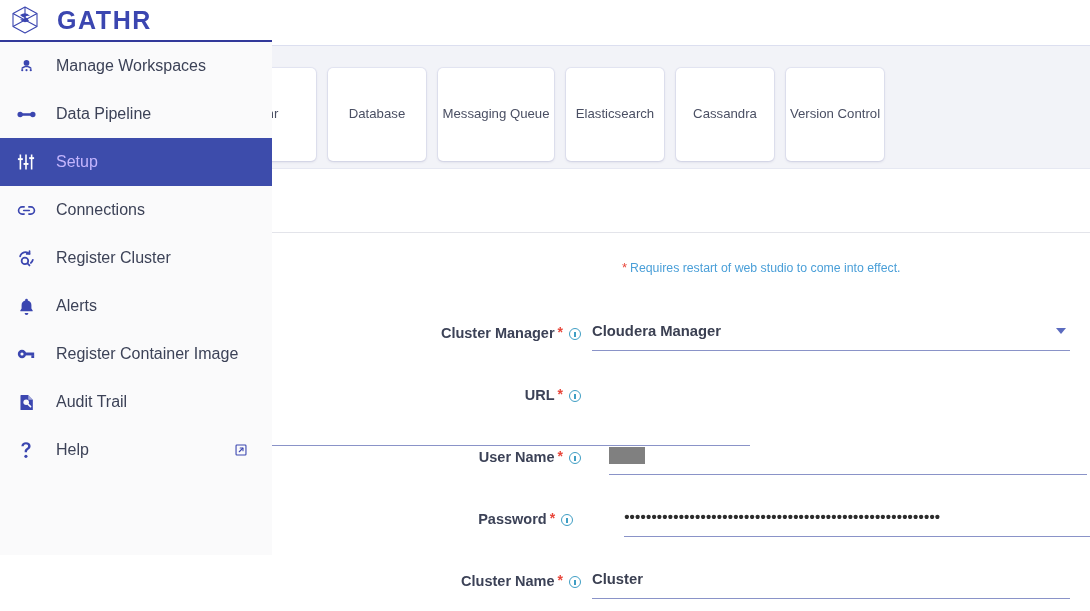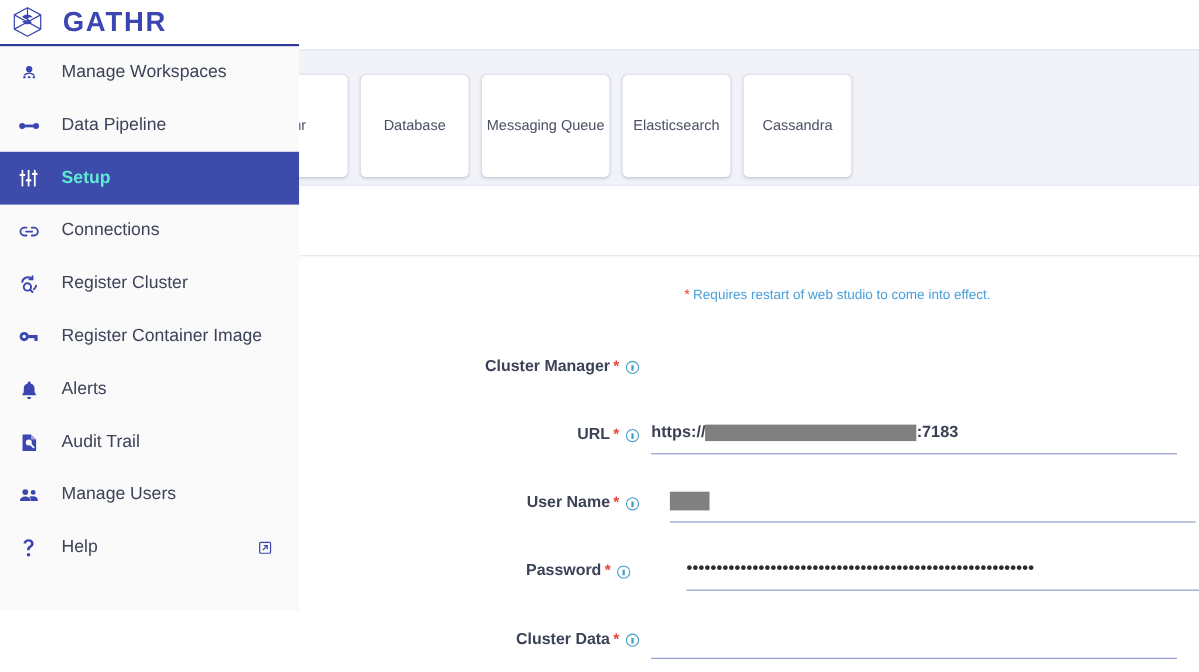--- a/index.html
+++ b/index.html
@@ -81,21 +81,21 @@
   .form-row {
     position: absolute;
     left: 0;
     width: 818px;
     height: 62px;
     display: flex;
     align-items: flex-start;
     font-weight: bold;
   }
   .form-row.r0 { top: 68px; }
-  .form-row.r1 { top: 130px; }
+  .form-row.r1 { top: 130px; flex-direction: column; }
   .form-row.r2 { top: 192px; gap: 17px; }
   .form-row.r3 { top: 254px; gap: 40px; }
   .form-row.r4 { top: 316px; }
 
   .field-label {
     width: 320px;
     padding-right: 11px;
     text-align: right;
     font-size: 14.5px;
     color: #3c4257;
@@ -225,21 +225,21 @@
   .nav-item .nav-label {
     margin-left: 13px;
     font-size: 16px;
     color: #3c4257;
     white-space: nowrap;
   }
   .nav-item.active {
     background: #3d4cab;
   }
   .nav-item.active .nav-icon { color: #ffffff; }
-  .nav-item.active .nav-label { color: #5eead4; font-weight: bold; }
+  .nav-item.active .nav-label { color: #c4b5fd; font-weight: normal; }
   .nav-item .ext-icon {
     position: absolute;
     right: 24px;
     color: #3b46b0;
     display: flex;
     align-items: center;
   }
   svg { display: block; }
 </style>
 </head>
@@ -265,52 +265,55 @@
         </div>
 
         <div class="tab-card">
           <span class="tab-label">Elasticsearch</span>
         </div>
 
         <div class="tab-card">
           <span class="tab-label">Cassandra</span>
         </div>
 
+        <div class="tab-card">
+          <span class="tab-label">Version Control</span>
+        </div>
 
       </div>
     </div>
 
     <div class="content-divider"></div>
 
     <div class="form-area">
 
       <div class="form-note">
         <span class="req-star">*</span><span>Requires restart of web studio to come into effect.</span>
       </div>
 
       <div class="form-row r0">
         <div class="field-label">
           <span class="lbl-text">Cluster Manager</span>
           <span class="star">*</span>
           <span class="info-icon"></span>
         </div>
+        <div class="field-control">
+          <div class="field-value">Cloudera Manager</div>
+          <div class="select-caret"></div>
+          <div class="field-underline"></div>
+        </div>
       </div>
 
       <div class="form-row r1">
         <div class="field-label">
           <span class="lbl-text">URL</span>
           <span class="star">*</span>
           <span class="info-icon"></span>
         </div>
         <div class="field-control">
-          <div class="field-value">
-            <span>https://</span>
-              <span class="redact url"></span>
-              <span>:7183</span>
-          </div>
           <div class="field-underline"></div>
         </div>
       </div>
 
       <div class="form-row r2">
         <div class="field-label">
           <span class="lbl-text">User Name</span>
           <span class="star">*</span>
           <span class="info-icon"></span>
         </div>
@@ -331,25 +334,26 @@
         <div class="field-control">
           <div class="field-value">
             <span class="pwd-dots">••••••••••••••••••••••••••••••••••••••••••••••••••••••••••</span>
           </div>
           <div class="field-underline"></div>
         </div>
       </div>
 
       <div class="form-row r4">
         <div class="field-label">
-          <span class="lbl-text">Cluster Data</span>
+          <span class="lbl-text">Cluster Name</span>
           <span class="star">*</span>
           <span class="info-icon"></span>
         </div>
         <div class="field-control">
+          <div class="field-value">Cluster</div>
           <div class="field-underline"></div>
         </div>
       </div>
 
     </div>
   </div>
 
   <div class="sidebar">
 
     <div class="sidebar-logo">
@@ -427,63 +431,52 @@
             <path d="M20 13.6a7 7 0 0 1-2.6 4"></path>
             <circle cx="10" cy="15" r="4.2"></circle>
             <path d="M13.2 18.2l2.6 2.6"></path>
           </svg>
         </span>
         <span class="nav-label">Register Cluster</span>
       </div>
 
       <div class="nav-item">
         <span class="nav-icon">
+          <svg viewBox="0 0 24 24" width="19" height="19" fill="currentColor">
+            <path d="M12 2.2a1.7 1.7 0 0 1 1.7 1.7v.6a6.2 6.2 0 0 1 4.5 6v4.1l1.6 2.3a.7.7 0 0 1-.6 1.1H4.8a.7.7 0 0 1-.6-1.1l1.6-2.3v-4.1a6.2 6.2 0 0 1 4.5-6v-.6A1.7 1.7 0 0 1 12 2.2z"></path>
+            <path d="M9.6 20.2h4.8a2.4 2.4 0 0 1-4.8 0z"></path>
+          </svg>
+        </span>
+        <span class="nav-label">Alerts</span>
+      </div>
+
+      <div class="nav-item">
+        <span class="nav-icon">
           <svg viewBox="0 0 24 24" width="20" height="20" fill="currentColor">
             <circle cx="7.2" cy="12" r="5"></circle>
             <circle cx="7.2" cy="12" r="1.9" fill="#fafafb"></circle>
             <rect x="11.4" y="10.2" width="10.4" height="3.5"></rect>
             <rect x="18.4" y="13.4" width="3.4" height="3.4"></rect>
           </svg>
         </span>
         <span class="nav-label">Register Container Image</span>
       </div>
 
       <div class="nav-item">
         <span class="nav-icon">
           <svg viewBox="0 0 24 24" width="19" height="19" fill="currentColor">
-            <path d="M12 2.2a1.7 1.7 0 0 1 1.7 1.7v.6a6.2 6.2 0 0 1 4.5 6v4.1l1.6 2.3a.7.7 0 0 1-.6 1.1H4.8a.7.7 0 0 1-.6-1.1l1.6-2.3v-4.1a6.2 6.2 0 0 1 4.5-6v-.6A1.7 1.7 0 0 1 12 2.2z"></path>
-            <path d="M9.6 20.2h4.8a2.4 2.4 0 0 1-4.8 0z"></path>
-          </svg>
-        </span>
-        <span class="nav-label">Alerts</span>
-      </div>
-
-      <div class="nav-item">
-        <span class="nav-icon">
-          <svg viewBox="0 0 24 24" width="19" height="19" fill="currentColor">
             <path d="M5 2.6h9.2L20 8.4V21a.6.6 0 0 1-.6.6H5a.6.6 0 0 1-.6-.6V3.2A.6.6 0 0 1 5 2.6z"></path>
             <path d="M14.2 2.6L20 8.4h-5.8z" fill="#fafafb" opacity="0.55"></path>
             <circle cx="11.6" cy="11.8" r="3.5" fill="#fafafb"></circle>
             <path d="M14.1 14.3l3 3" stroke="#fafafb" stroke-width="2.1" stroke-linecap="round"></path>
           </svg>
         </span>
         <span class="nav-label">Audit Trail</span>
       </div>
 
-      <div class="nav-item">
-        <span class="nav-icon">
-          <svg viewBox="0 0 26 24" width="21" height="19" fill="currentColor">
-            <circle cx="8.6" cy="8" r="3.3"></circle>
-            <circle cx="17.6" cy="8.4" r="2.8"></circle>
-            <path d="M2.4 18.2c0-3.3 2.8-5.2 6.2-5.2s6.2 1.9 6.2 5.2z"></path>
-            <path d="M15.2 18.2c0-2.1-.8-3.7-2.1-4.7 1.3-.6 2.8-.6 4.5-.6 3 0 5.4 1.7 5.4 4.6v.7z"></path>
-          </svg>
-        </span>
-        <span class="nav-label">Manage Users</span>
-      </div>
 
 
       <div class="nav-item">
         <span class="nav-icon">
           <svg viewBox="0 0 24 24" width="20" height="20" fill="currentColor">
             <path d="M12 2.6c-3.1 0-5.3 1.9-5.6 4.8h2.8c.2-1.5 1.2-2.4 2.7-2.4 1.6 0 2.6.9 2.6 2.2 0 1.1-.5 1.8-1.9 2.8-1.6 1.1-2.3 2.2-2.2 4v.7h2.8v-.5c0-1.2.4-1.8 1.9-2.9 1.7-1.2 2.4-2.3 2.4-4.1 0-2.7-2.2-4.6-5.5-4.6z"></path>
             <circle cx="11.9" cy="19.6" r="1.9"></circle>
           </svg>
         </span>
         <span class="nav-label">Help</span>

